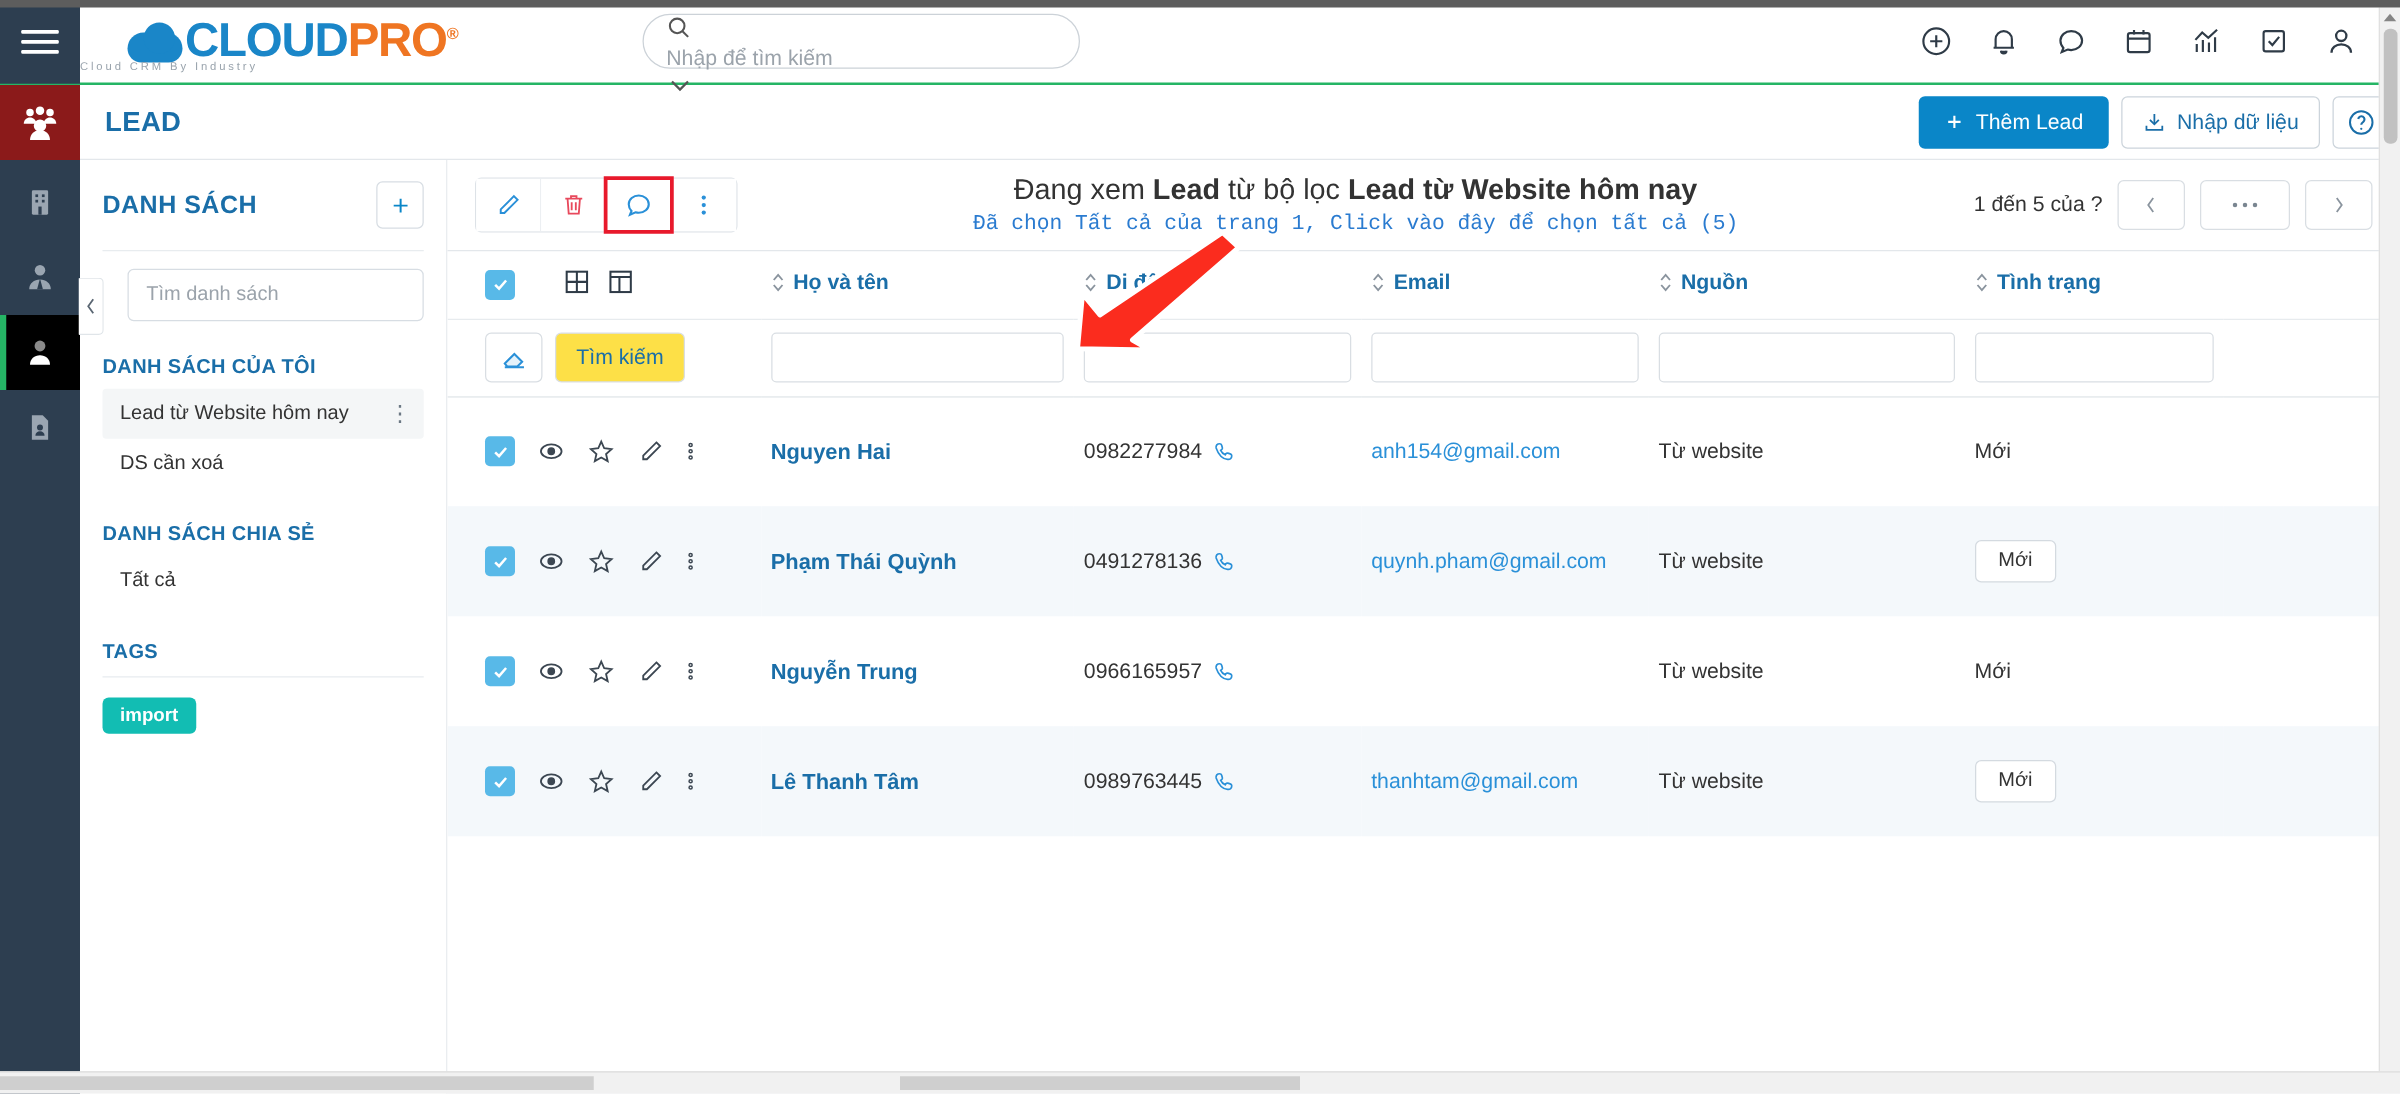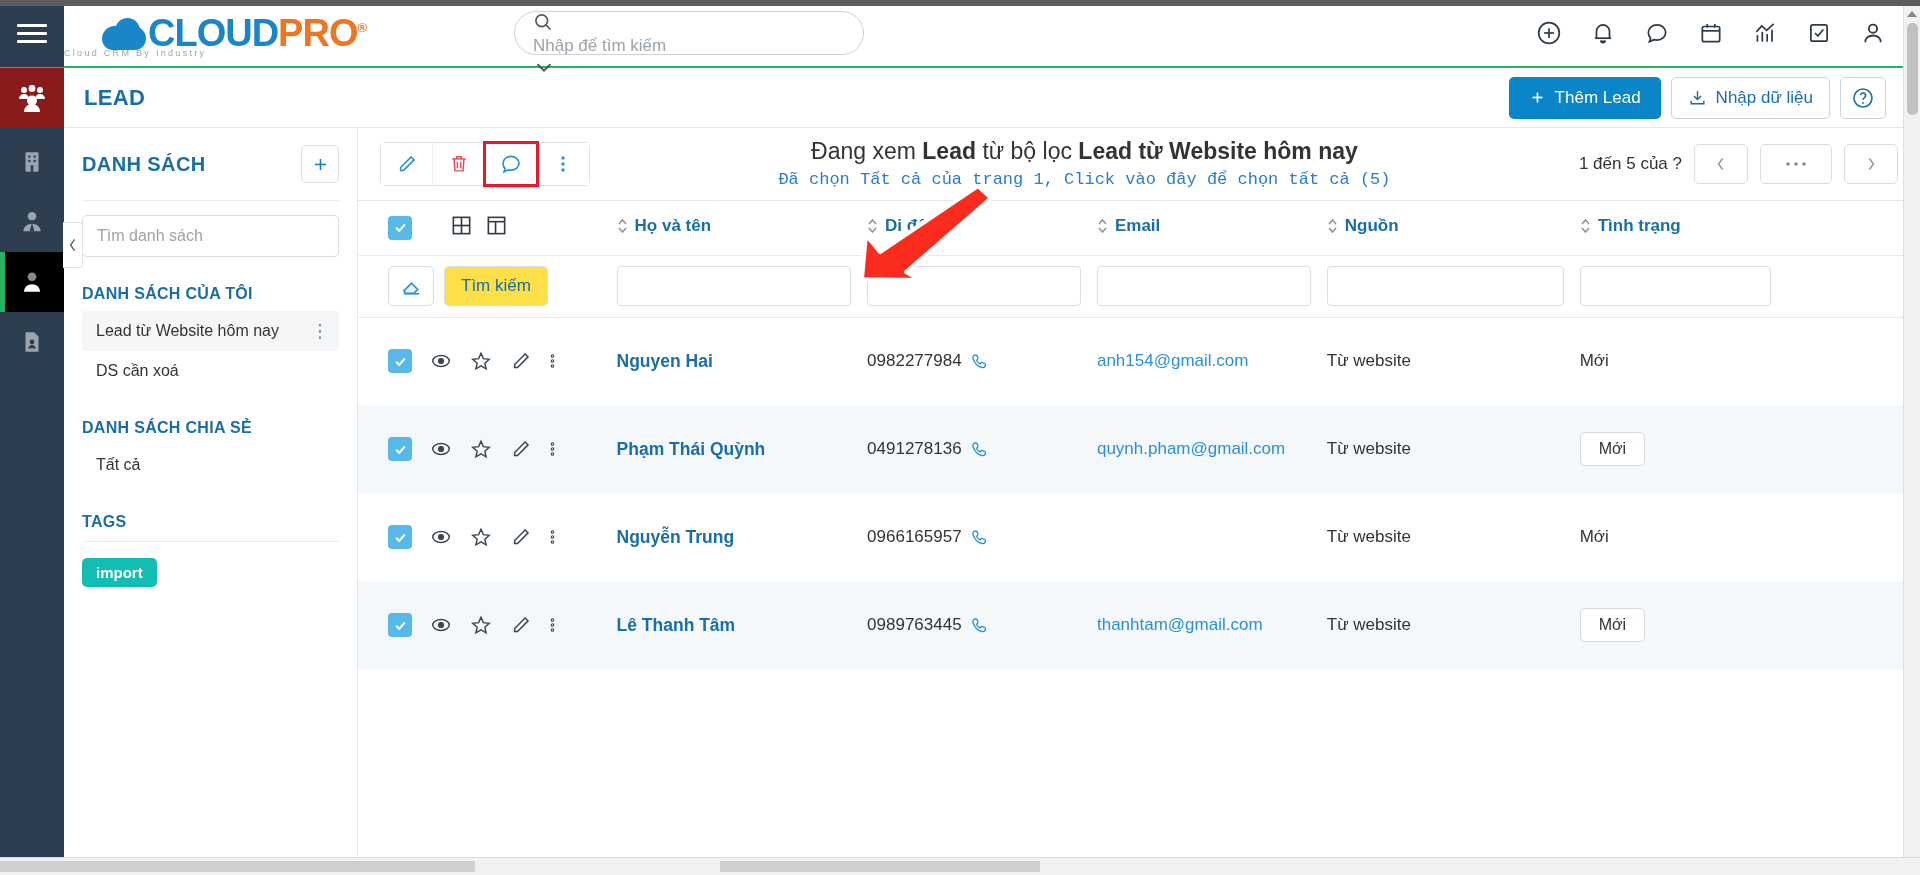--- a/index.html
+++ b/index.html
@@ -39,21 +39,21 @@
 
   .top-icons { margin-left: auto; display: flex; align-items: center; gap: 28px; padding-right: 34px; }
   .top-icons .ticon { cursor: pointer; display: flex; align-items: center; }
 
   
   .pageheader { height: 60px; background: #fff; display: flex; align-items: center;
                 border-bottom: 1px solid #e3e7eb; flex: 0 0 60px; position: relative; z-index: 4; }
   .ph-left { width: 64px; flex: 0 0 64px; height: 60px; background: #8b1a1a;
              display: flex; align-items: center; justify-content: center; }
   .ph-title { font-size: 22px; color: #1a6ea8; font-weight: 600; padding-left: 20px; letter-spacing: .3px; }
-  .ph-actions { margin-left: auto; display: flex; align-items: center; gap: 10px; padding-right: 34px; }
+  .ph-actions { margin-left: auto; display: flex; align-items: center; gap: 10px; padding-right: 8px; }
   .btn-primary { background: #0a86c8; color: #fff; border: none; border-radius: 5px;
      height: 42px; padding: 0 20px; font-size: 17px; display: flex; align-items: center; gap: 9px;
      cursor: pointer; font-family: "Liberation Sans", sans-serif; }
   .btn-outline { background: #fff; color: #1a6ea8; border: 1px solid #ccd4db; border-radius: 5px;
      height: 42px; padding: 0 16px; font-size: 17px; display: flex; align-items: center; gap: 9px;
      cursor: pointer; font-family: "Liberation Sans", sans-serif; }
   .btn-icon-sq { background:#fff; border:1px solid #ccd4db; border-radius:5px; width:46px; height:42px;
      display:flex; align-items:center; justify-content:center; cursor:pointer; }
 
   
@@ -67,21 +67,21 @@
   .rail-item.active::before { content:""; position:absolute; left:0; top:0; bottom:0; width:5px; background:#25b565; }
 
   .listpanel { width: 294px; flex: 0 0 294px; background: #fff; border-right: 1px solid #e3e7eb;
                padding: 0 18px; position: relative; }
   .lp-head { display: flex; align-items: center; height: 72px; }
   .lp-title { font-size: 20px; color: #1a6ea8; font-weight: 600; letter-spacing: .4px; }
   .lp-add { margin-left: auto; width: 38px; height: 38px; border: 1px solid #d7dde3; border-radius: 5px;
             display:flex; align-items:center; justify-content:center; color:#0a86c8; font-size: 25px; cursor:pointer; }
   .lp-sep { height: 1px; background: #e8ecef; }
   .lp-search { margin-top: 14px; height: 42px; border: 1px solid #d7dde3; border-radius: 5px;
-               display: flex; align-items: center; padding: 0 14px; }
+               display: flex; align-items: center; padding: 0 14px; margin-left: 20px; }
   .lp-search input { border: none; outline: none; width: 100%; font-size: 16px; color: #333;
                      font-family: "Liberation Sans", sans-serif; }
   .lp-search input::placeholder { color: #9ba3ab; }
   .lp-grouptitle { font-size: 16px; color: #1a6ea8; font-weight: 600; margin-top: 28px; margin-bottom: 8px;
                    letter-spacing: .3px; }
   .lp-item { height: 40px; display: flex; align-items: center; padding: 0 10px 0 14px; font-size: 16px;
              color: #333; cursor: pointer; border-radius: 3px; }
   .lp-item.selected { background: #f4f6f7; }
   .lp-item .dots { margin-left: auto; color: #6b7884; font-size: 18px; line-height: 8px; letter-spacing: 0; cursor:pointer; }
   .tag-sep { height: 1px; background: #e8ecef; margin-top: 10px; }

